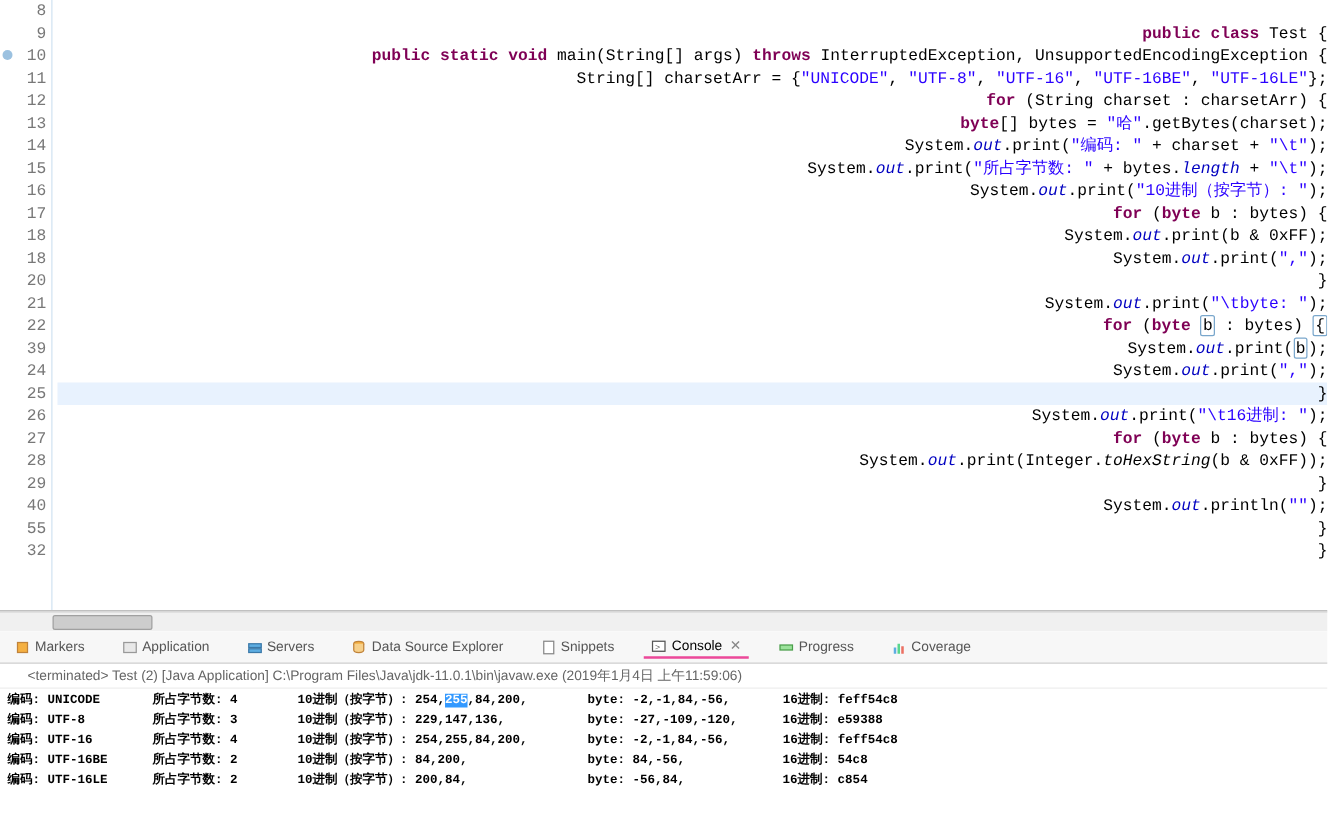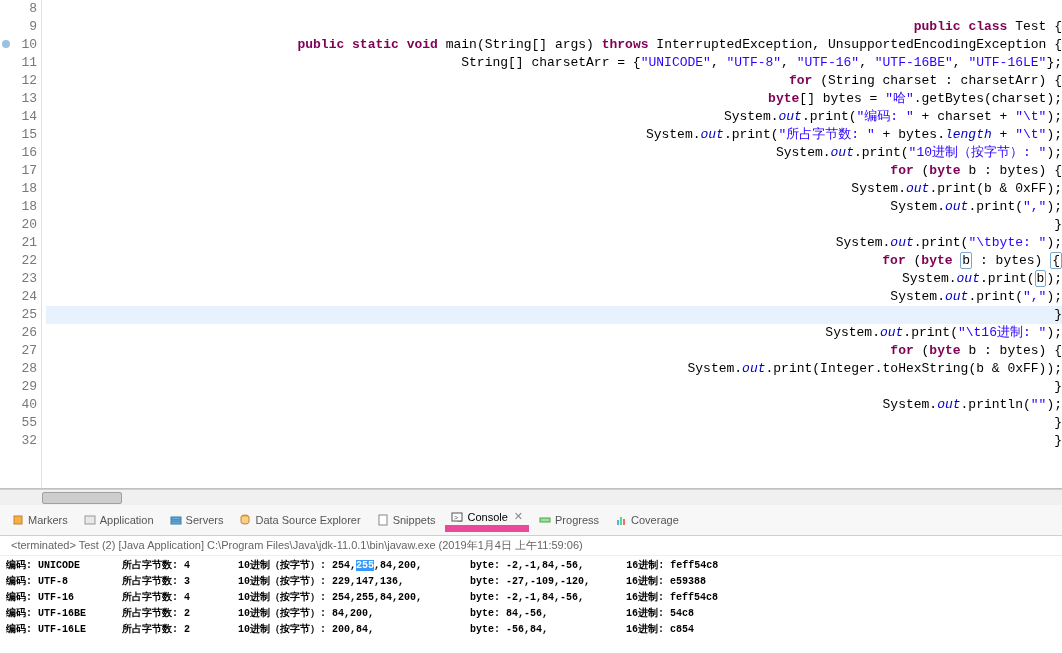--- a/index.html
+++ b/index.html
@@ -52,21 +52,21 @@
   .code .line { height: 18px; text-align: right; }
   .code .line.hl { background: #e8f2fe; }
   .boxchar {
     border: 1px solid #7aa7cc;
     border-radius: 2px;
     padding: 0 1px;
   }
   .kw { color: #7f0055; font-weight: bold; }
   .str { color: #2a00ff; }
   .fld { color: #0000c0; font-style: italic; }
-  .mth { }
+  .mth { font-style: italic; }
   .hscroll {
     height: 16px;
     background: #f0f0f0;
     border-top: 1px solid #d0d0d0;
     display: flex;
     align-items: center;
   }
   .hscroll .thumb {
     height: 12px;
     width: 80px;
@@ -78,45 +78,45 @@
 
   .bottom-panel {
     flex: 0 0 auto;
     display: flex;
     flex-direction: column;
     height: 148px;
     background: #fff;
   }
   .view-tabs {
     display: flex;
-    gap: 4px;
+    gap: 18px;
     padding: 3px 6px;
     background: #f7f7f7;
     border-bottom: 1px solid #d0d0d0;
     font-family: Tahoma, Arial, sans-serif;
     font-size: 11px;
     color: #555;
   }
   .view-tabs .tab {
     display: flex;
     align-items: center;
     gap: 4px;
     padding: 2px 6px;
     cursor: pointer;
   }
   .view-tabs .tab.active {
     color: #000;
-    border-bottom: 7px solid #ec4899;
+    border-bottom: 2px solid #ec4899;
   }
   .view-tabs .tab .ticon { width: 12px; height: 12px; display: inline-block; }
   .term-header {
     font-family: Tahoma, Arial, sans-serif;
     font-size: 11px;
     color: #656565;
-    padding: 2px 11px;
+    padding: 2px 22px;
     border-bottom: 1px solid #eee;
   }
   .console-out {
     flex: 1 1 auto;
     overflow: auto;
     font-size: 10px;
     line-height: 16px;
     padding: 2px 6px;
     white-space: pre;
     font-weight: bold;
@@ -140,21 +140,21 @@
       <div class="ln">13</div>
       <div class="ln">14</div>
       <div class="ln">15</div>
       <div class="ln">16</div>
       <div class="ln">17</div>
       <div class="ln">18</div>
       <div class="ln">18</div>
       <div class="ln">20</div>
       <div class="ln">21</div>
       <div class="ln">22</div>
-      <div class="ln">23</div>
+      <div class="ln">39</div>
       <div class="ln">24</div>
       <div class="ln">25</div>
       <div class="ln">26</div>
       <div class="ln">27</div>
       <div class="ln">28</div>
       <div class="ln">29</div>
       <div class="ln">40</div>
       <div class="ln">55</div>
       <div class="ln">32</div>
     </div>

